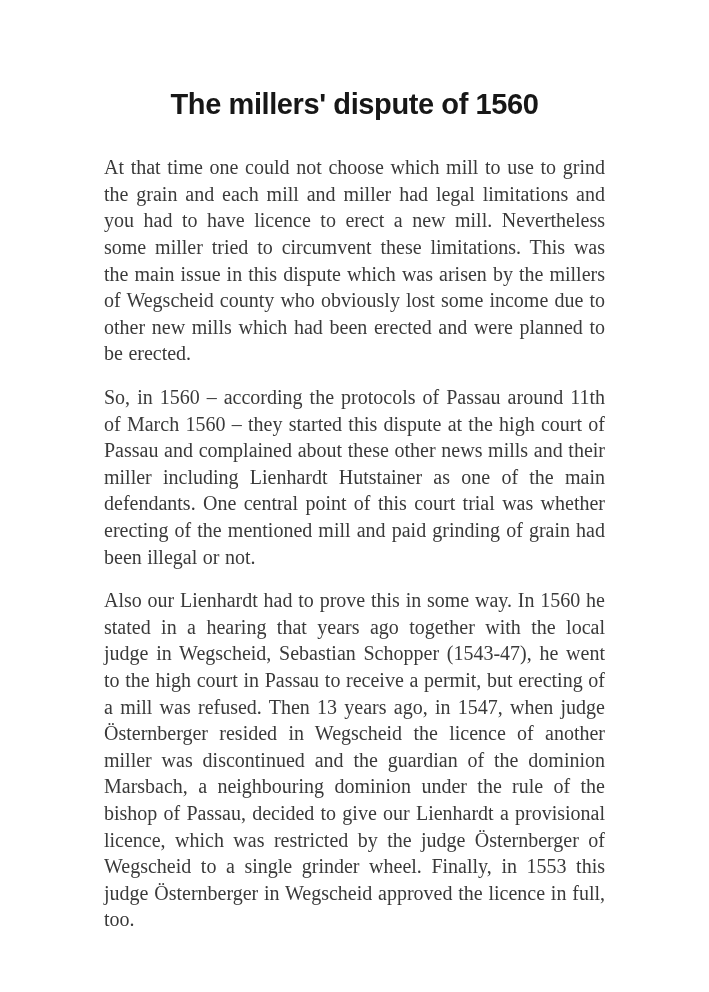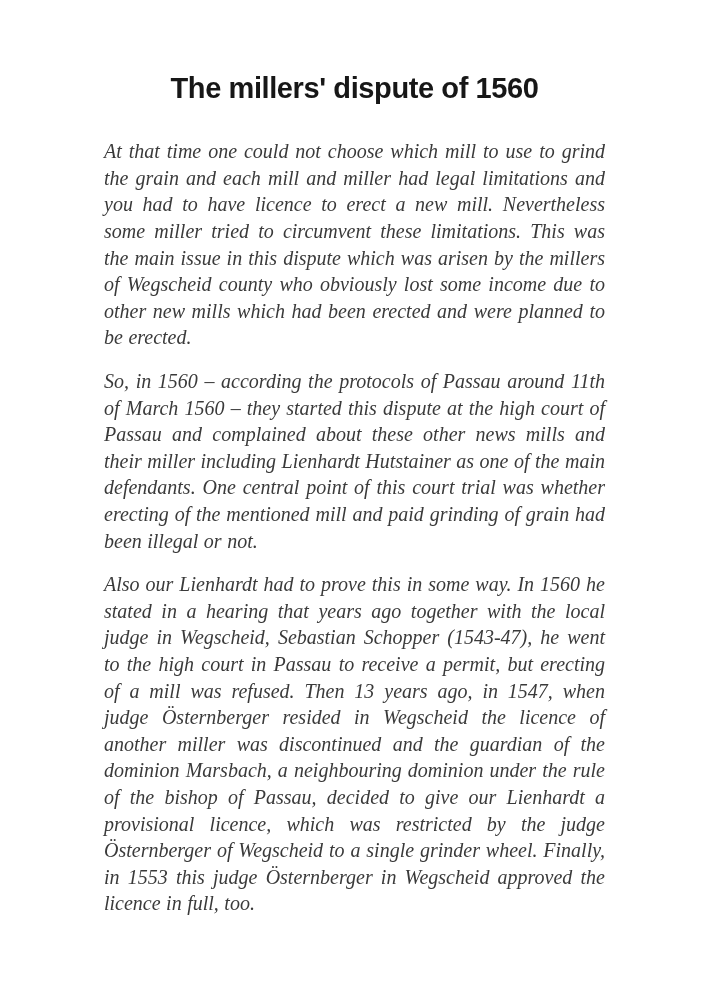--- a/index.html
+++ b/index.html
@@ -17,33 +17,32 @@
     padding: 70px 104px 0 104px;
     overflow: hidden;
   }
   .doc-title {
     font-family: "Liberation Sans", "DejaVu Sans", sans-serif;
     font-weight: 700;
     font-size: 29px;
     letter-spacing: -0.4px;
     color: #171717;
     text-align: center;
-    margin: 0 0 32px 0;
+    margin: 16px 0 32px 0;
     line-height: 1.25;
   }
   .body-para {
     font-family: "Liberation Serif", "DejaVu Serif", serif;
     font-size: 20px;
     line-height: 26.6px;
     color: #3a3a3a;
     text-align: justify;
     text-align-last: left;
     margin: 16px 0 17px 0;
     word-spacing: 0.5px;
-    font-style: italic;
   }
   .page-number {
     position: absolute;
     left: 0;
     right: 0;
     bottom: 34px;
     text-align: center;
     font-family: "Liberation Serif", "DejaVu Serif", serif;
     font-size: 13px;
     color: #8b8b8b;

